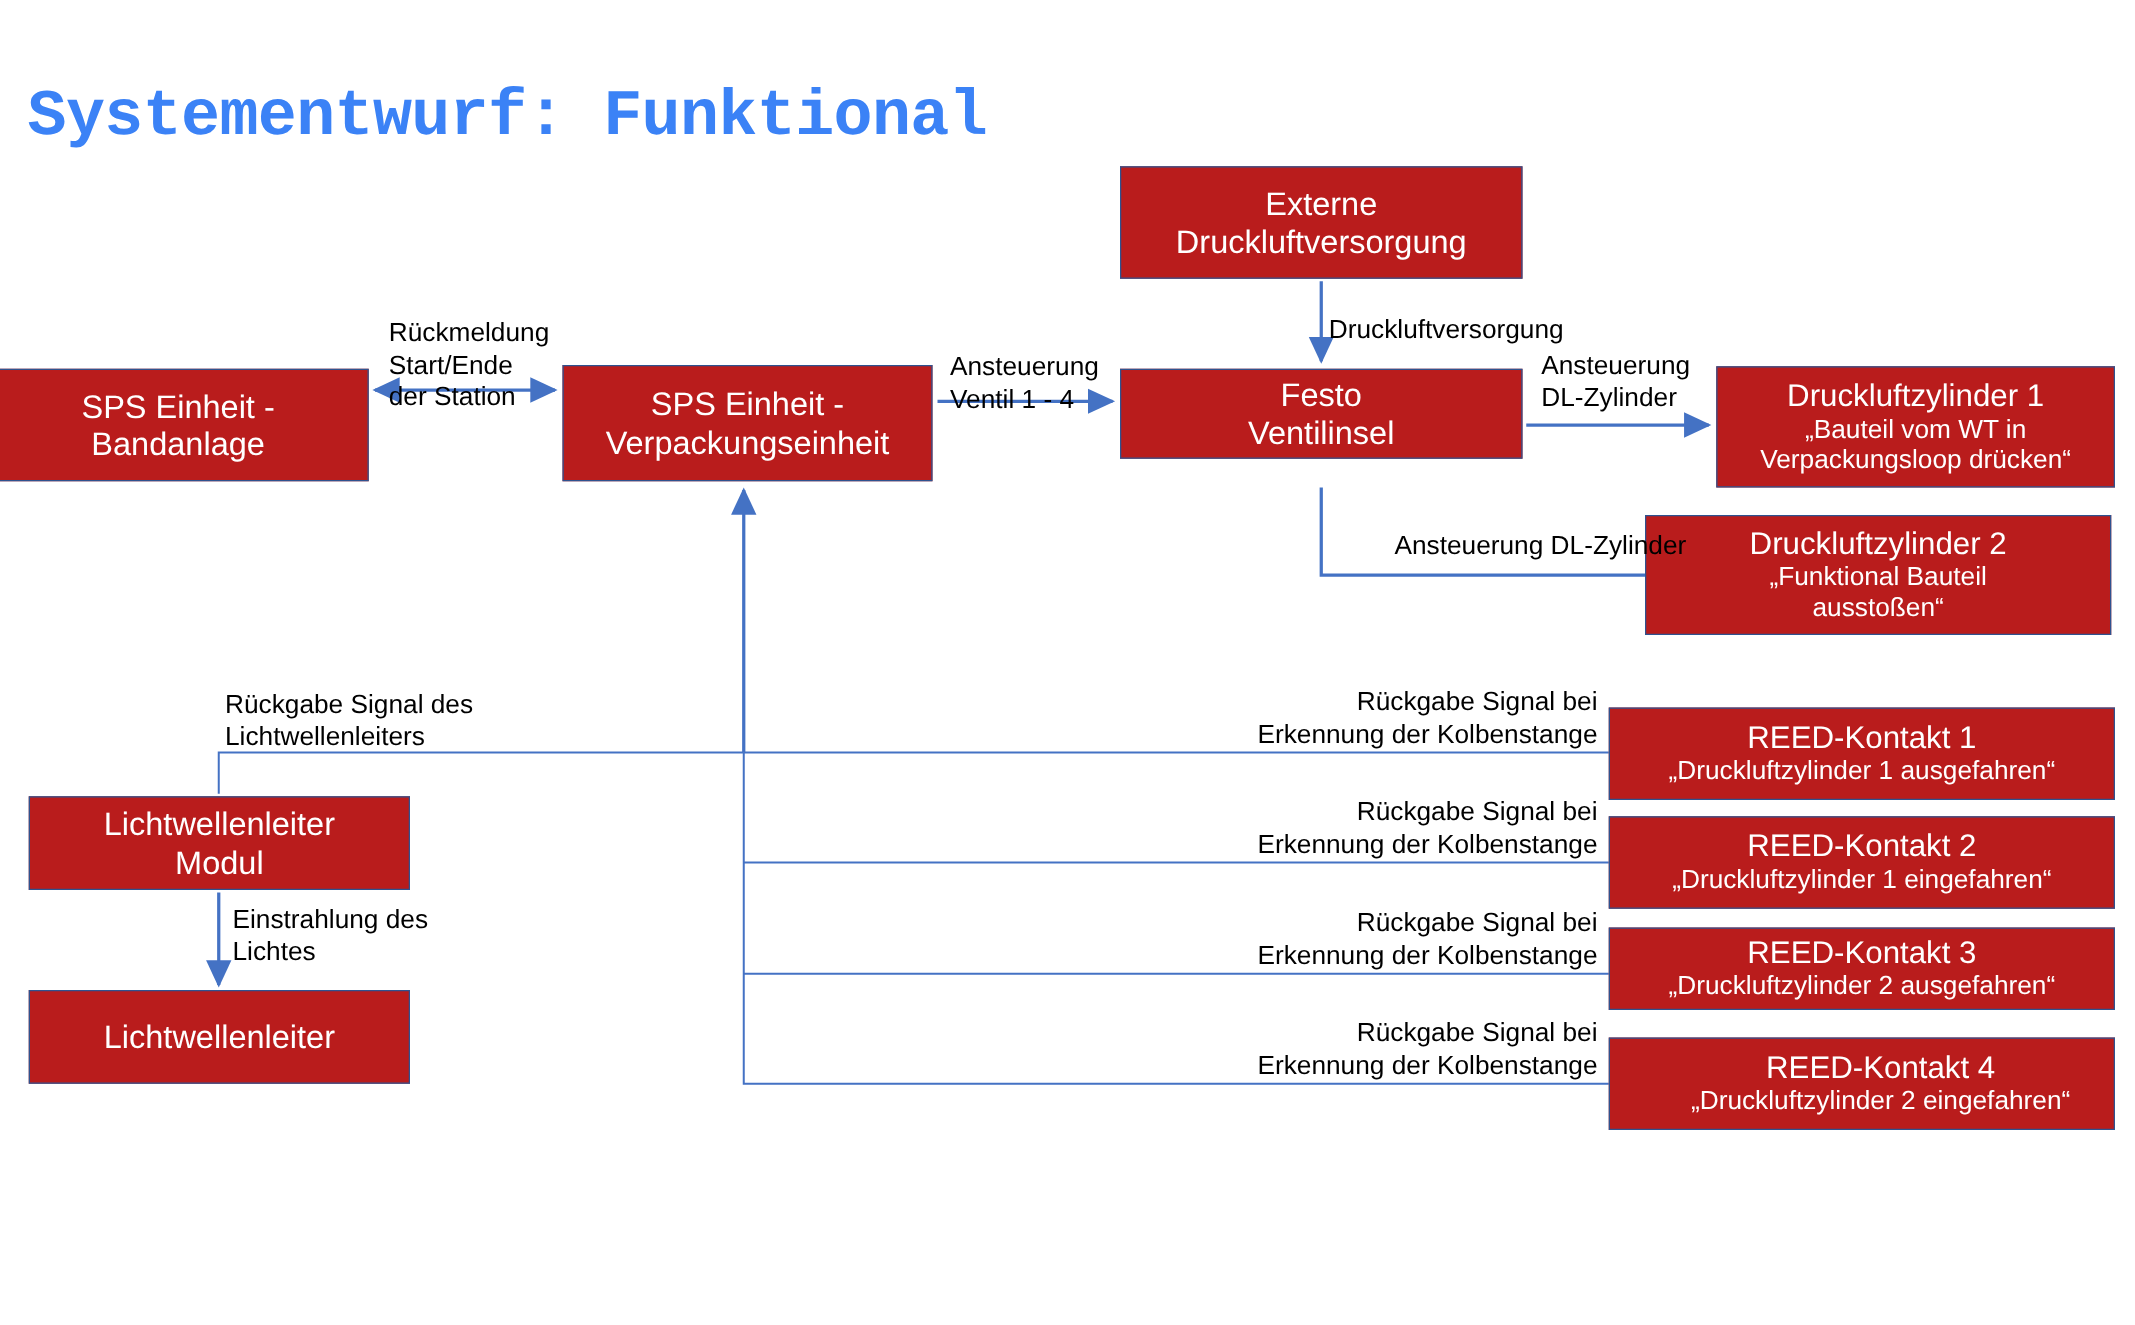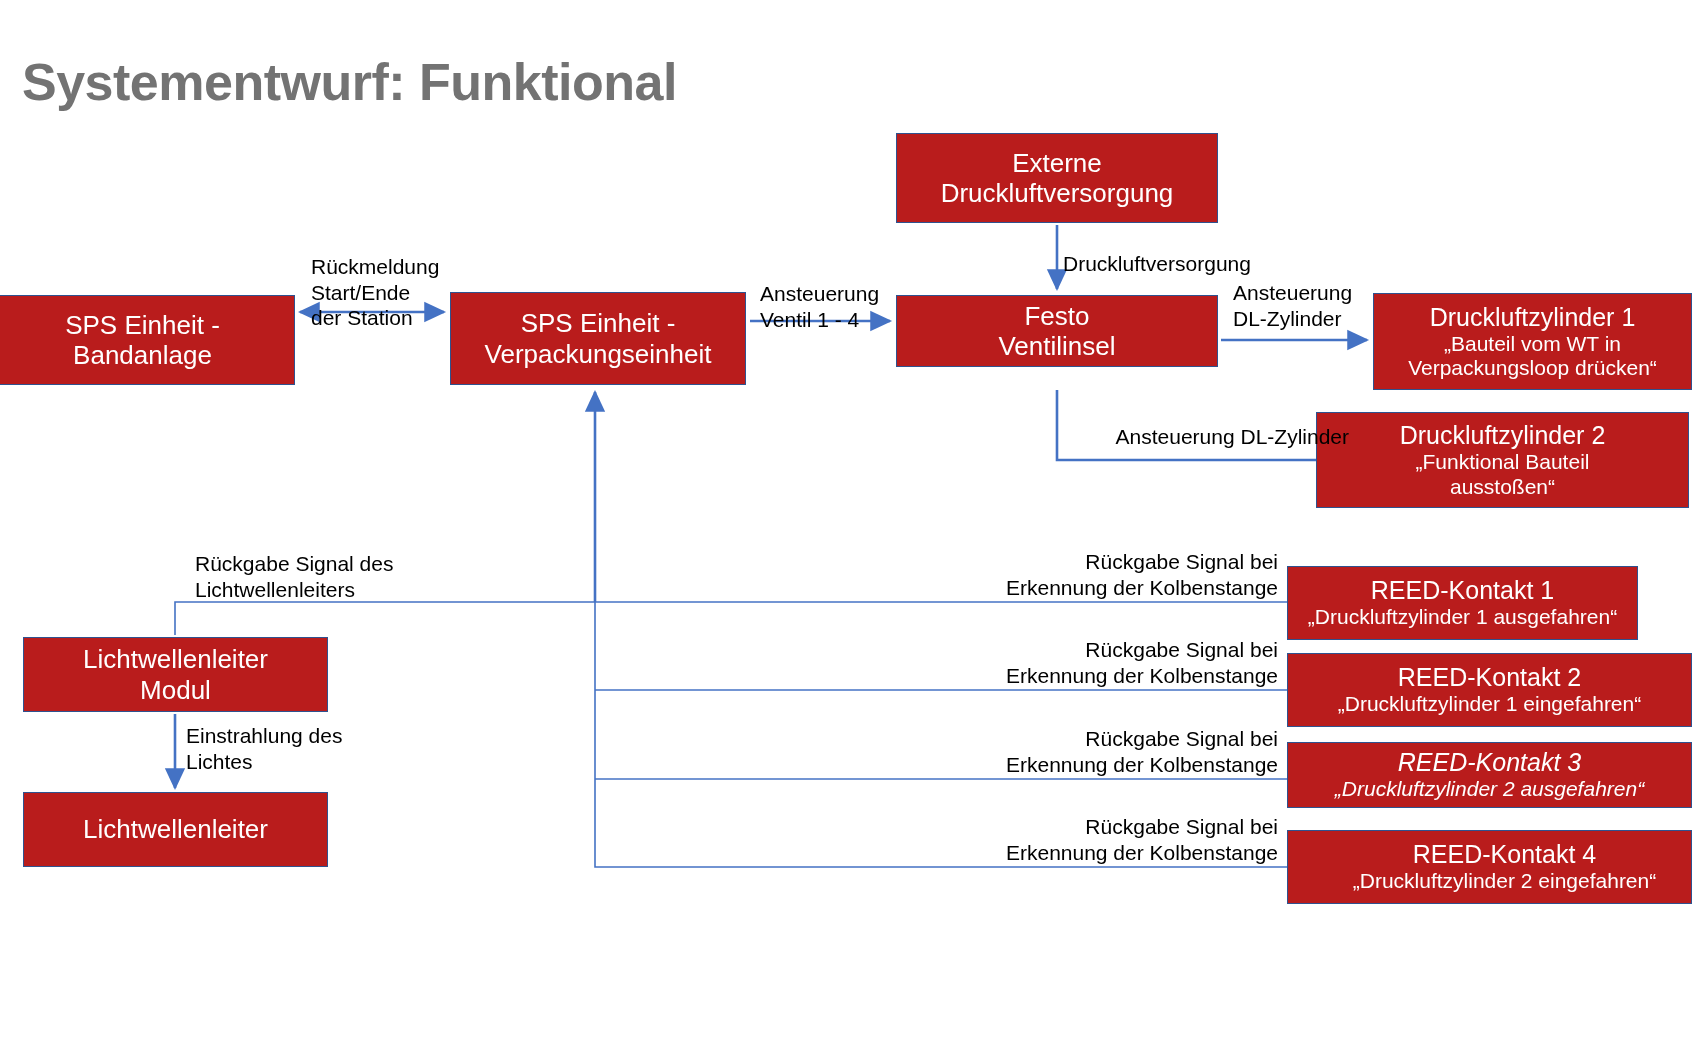--- a/index.html
+++ b/index.html
@@ -23,26 +23,26 @@
     left: 0;
     top: 0;
     width: 1708px;
     height: 1060px;
     pointer-events: none;
   }
 
   .title {
     position: absolute;
     left: 22px;
-    top: 52px;
-    font-family: Liberation Sans, sans-serif;
+    top: 64px;
+    font-family: Liberation Mono, monospace;
     font-weight: bold;
     font-size: 52px;
     letter-spacing: -0.5px;
-    color: #737373;
+    color: #3b82f6;
     white-space: nowrap;
   }
 
   .node {
     position: absolute;
     box-sizing: border-box;
     background: #b91c1c;
     border: 1.5px solid #2F528F;
     color: #ffffff;
     display: flex;
@@ -158,31 +158,31 @@
 
   <div class="node" style="left:23px; top:637px; width:305px; height:75px;">
     <div class="l1">Lichtwellenleiter</div>
     <div class="l2">Modul</div>
   </div>
 
   <div class="node" style="left:23px; top:792px; width:305px; height:75px;">
     <div class="l1">Lichtwellenleiter</div>
   </div>
 
-  <div class="node reed" style="left:1287px; top:566px; width:351px; height:74px;">
+  <div class="node reed" style="left:1287px; top:566px; width:405px; height:74px;">
     <div class="l1">REED-Kontakt 1</div>
     <div class="l2">„Druckluftzylinder 1 ausgefahren“</div>
   </div>
 
   <div class="node reed" style="left:1287px; top:653px; width:405px; height:74px;">
     <div class="l1">REED-Kontakt 2</div>
     <div class="l2">„Druckluftzylinder 1 eingefahren“</div>
   </div>
 
-  <div class="node reed" style="left:1287px; top:742px; width:405px; height:66px;font-style:italic;">
+  <div class="node reed" style="left:1287px; top:742px; width:405px; height:66px;">
     <div class="l1">REED-Kontakt 3</div>
     <div class="l2">„Druckluftzylinder 2 ausgefahren“</div>
   </div>
 
   <div class="node reed" style="left:1287px; top:830px; width:405px; height:74px;padding-left:36px;">
     <div class="l1">REED-Kontakt 4</div>
     <div class="l2">„Druckluftzylinder 2 eingefahren“</div>
   </div>
 
   <div class="edge-label left" style="left:311px; top:254px; width:150px;">Rückmeldung
@@ -192,21 +192,21 @@
   <div class="edge-label left" style="left:760px; top:281px; width:150px;">Ansteuerung
 Ventil 1 - 4</div>
 
   <div class="edge-label left" style="left:1063px; top:251px; width:260px;">Druckluftversorgung</div>
 
   <div class="edge-label left" style="left:1233px; top:280px; width:150px;">Ansteuerung
 DL-Zylinder</div>
 
   <div class="edge-label right" style="left:1000px; top:424px; width:349px;">Ansteuerung DL-Zylinder</div>
 
-  <div class="edge-label left" style="left:180px; top:551px; width:300px;margin-left:15px;">Rückgabe Signal des
+  <div class="edge-label left" style="left:180px; top:551px; width:300px;">Rückgabe Signal des
 Lichtwellenleiters</div>
 
   <div class="edge-label left" style="left:186px; top:723px; width:260px;">Einstrahlung des
 Lichtes</div>
 
   <div class="edge-label right" style="left:860px; top:549px; width:418px;">Rückgabe Signal bei
 Erkennung der Kolbenstange</div>
 
   <div class="edge-label right" style="left:860px; top:637px; width:418px;">Rückgabe Signal bei
 Erkennung der Kolbenstange</div>

